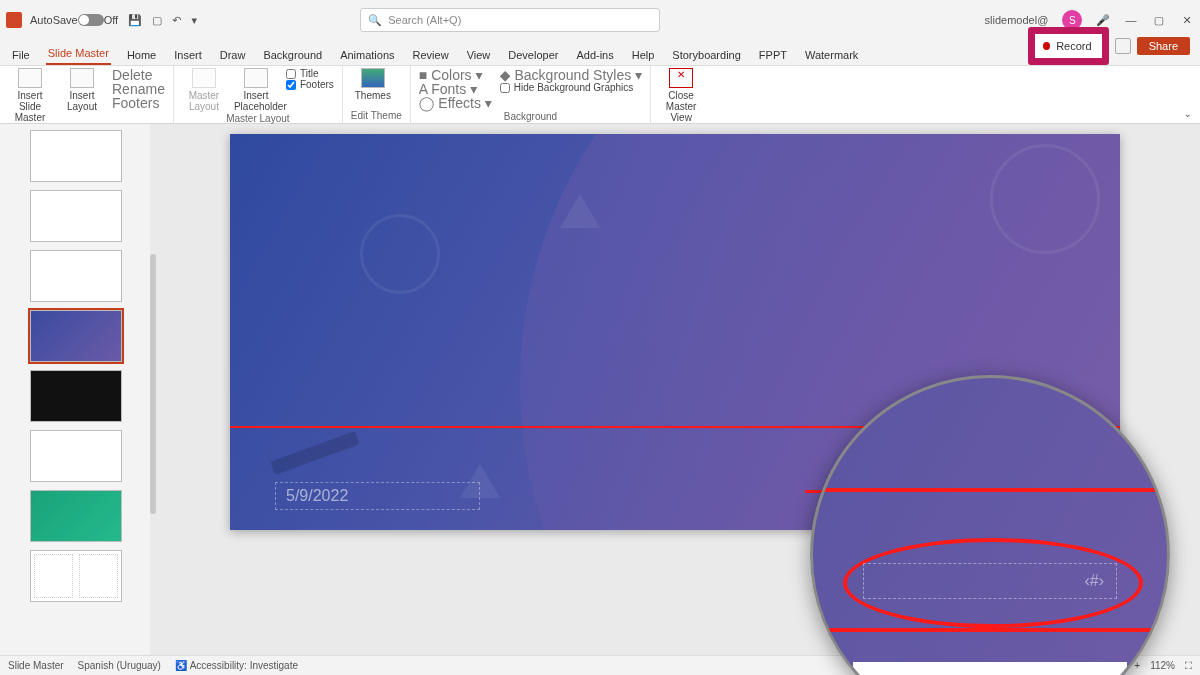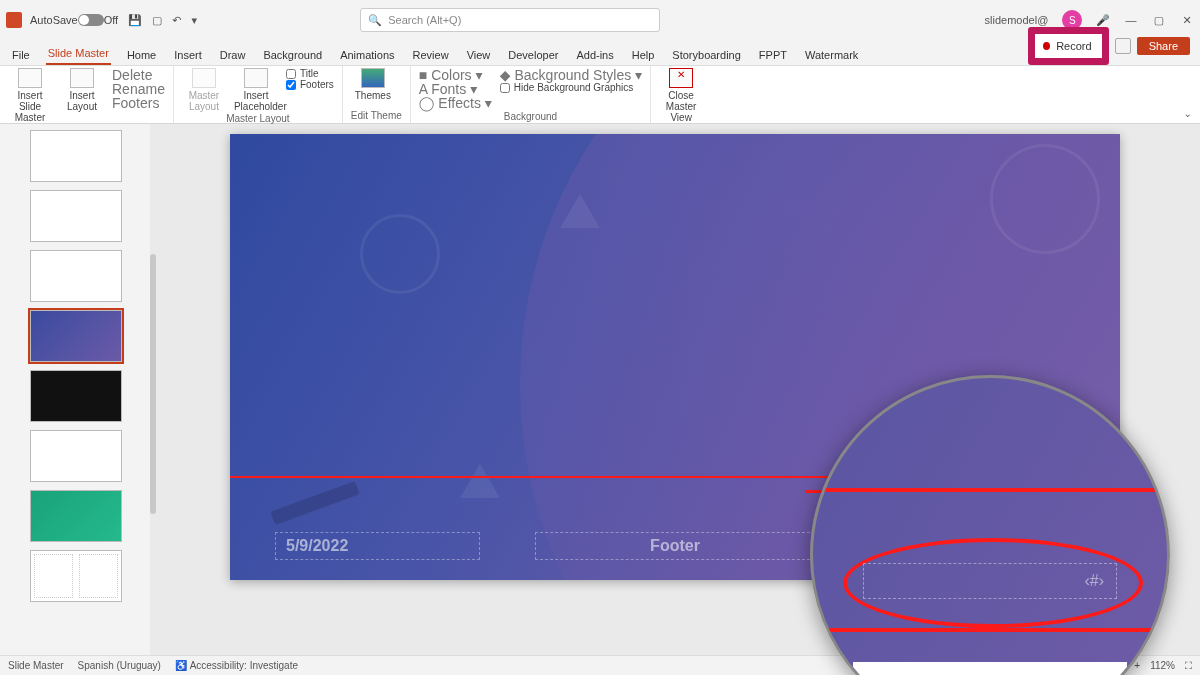--- a/index.html
+++ b/index.html
@@ -46,21 +46,21 @@
   .thumb-scroll { position: absolute; left: 150px; top: 130px; width: 6px; height: 260px; background: #c8c8c8; border-radius: 3px; }
   .thumb { width: 92px; height: 52px; background: #fff; border: 1px solid #bbb; margin-bottom: 8px; position: relative; }
   .thumb.sel { outline: 2px solid #c43e1c; }
   .thumb .mini-grad { position: absolute; inset: 0; background: linear-gradient(135deg, #3a4b9f 0%, #6b5aa8 100%); }
   .thumb .mini-dark { position: absolute; inset: 0; background: #111; }
   .thumb .mini-green { position: absolute; inset: 0; background: linear-gradient(135deg, #1aa37a, #24b98c); }
   .thumb .mini-split { position: absolute; inset: 0; display: flex; }
   .thumb .mini-split div { flex: 1; border: 1px dotted #ccc; margin: 3px; }
 
   .canvas-area { flex: 1; display: flex; align-items: flex-start; justify-content: center; padding: 10px 30px; position: relative; }
-  .slide { width: 890px; height: 446px; background: linear-gradient(120deg, #2f4aa0 0%, #4a55a8 40%, #6a58a5 70%, #7b5fa8 100%); position: relative; box-shadow: 0 2px 10px rgba(0,0,0,0.3); overflow: hidden; font-weight: bold; }
+  .slide { width: 890px; height: 396px; background: linear-gradient(120deg, #2f4aa0 0%, #4a55a8 40%, #6a58a5 70%, #7b5fa8 100%); position: relative; box-shadow: 0 2px 10px rgba(0,0,0,0.3); overflow: hidden; }
   .blob { position: absolute; width: 900px; height: 900px; border-radius: 50%; background: radial-gradient(circle at 30% 30%, rgba(110,90,170,0.5), rgba(60,70,150,0)); right: -300px; top: -200px; }
   .deco { position: absolute; border: 3px solid rgba(255,255,255,0.07); }
   .circ1 { width: 80px; height: 80px; border-radius: 50%; left: 130px; top: 80px; }
   .circ2 { width: 110px; height: 110px; border-radius: 50%; right: 20px; top: 10px; }
   .tri { width: 0; height: 0; border-left: 20px solid transparent; border-right: 20px solid transparent; border-bottom: 34px solid rgba(255,255,255,0.07); position: absolute; }
   .tri1 { left: 330px; top: 60px; }
   .tri2 { left: 230px; top: 330px; }
   .bar { position: absolute; width: 90px; height: 14px; background: rgba(0,0,0,0.15); transform: rotate(-20deg); left: 40px; bottom: 70px; border-radius: 3px; }
 
   .red-outer { position: absolute; border: 2px solid #ff1a1a; left: -8px; right: -8px; bottom: -6px; height: 110px; pointer-events: none; }
@@ -242,23 +242,20 @@
       <div class="tri tri1"></div>
       <div class="tri tri2"></div>
       <div class="bar"></div>
 
       <div class="red-top"></div>
       <div class="red-outer"></div>
 
       <div class="ph ph-date">
           <span>5/9/2022</span>
         </div>
-      <div class="ph ph-footer">
-          <span>Footer</span>
-        </div>
       <div class="ph ph-num">
           <span>‹#›</span>
         </div>
     </div>
   </div>
 </div>
 
 <div class="magnifier">
   <div class="mag-line top"></div>
   <div class="mag-line bot"></div>

